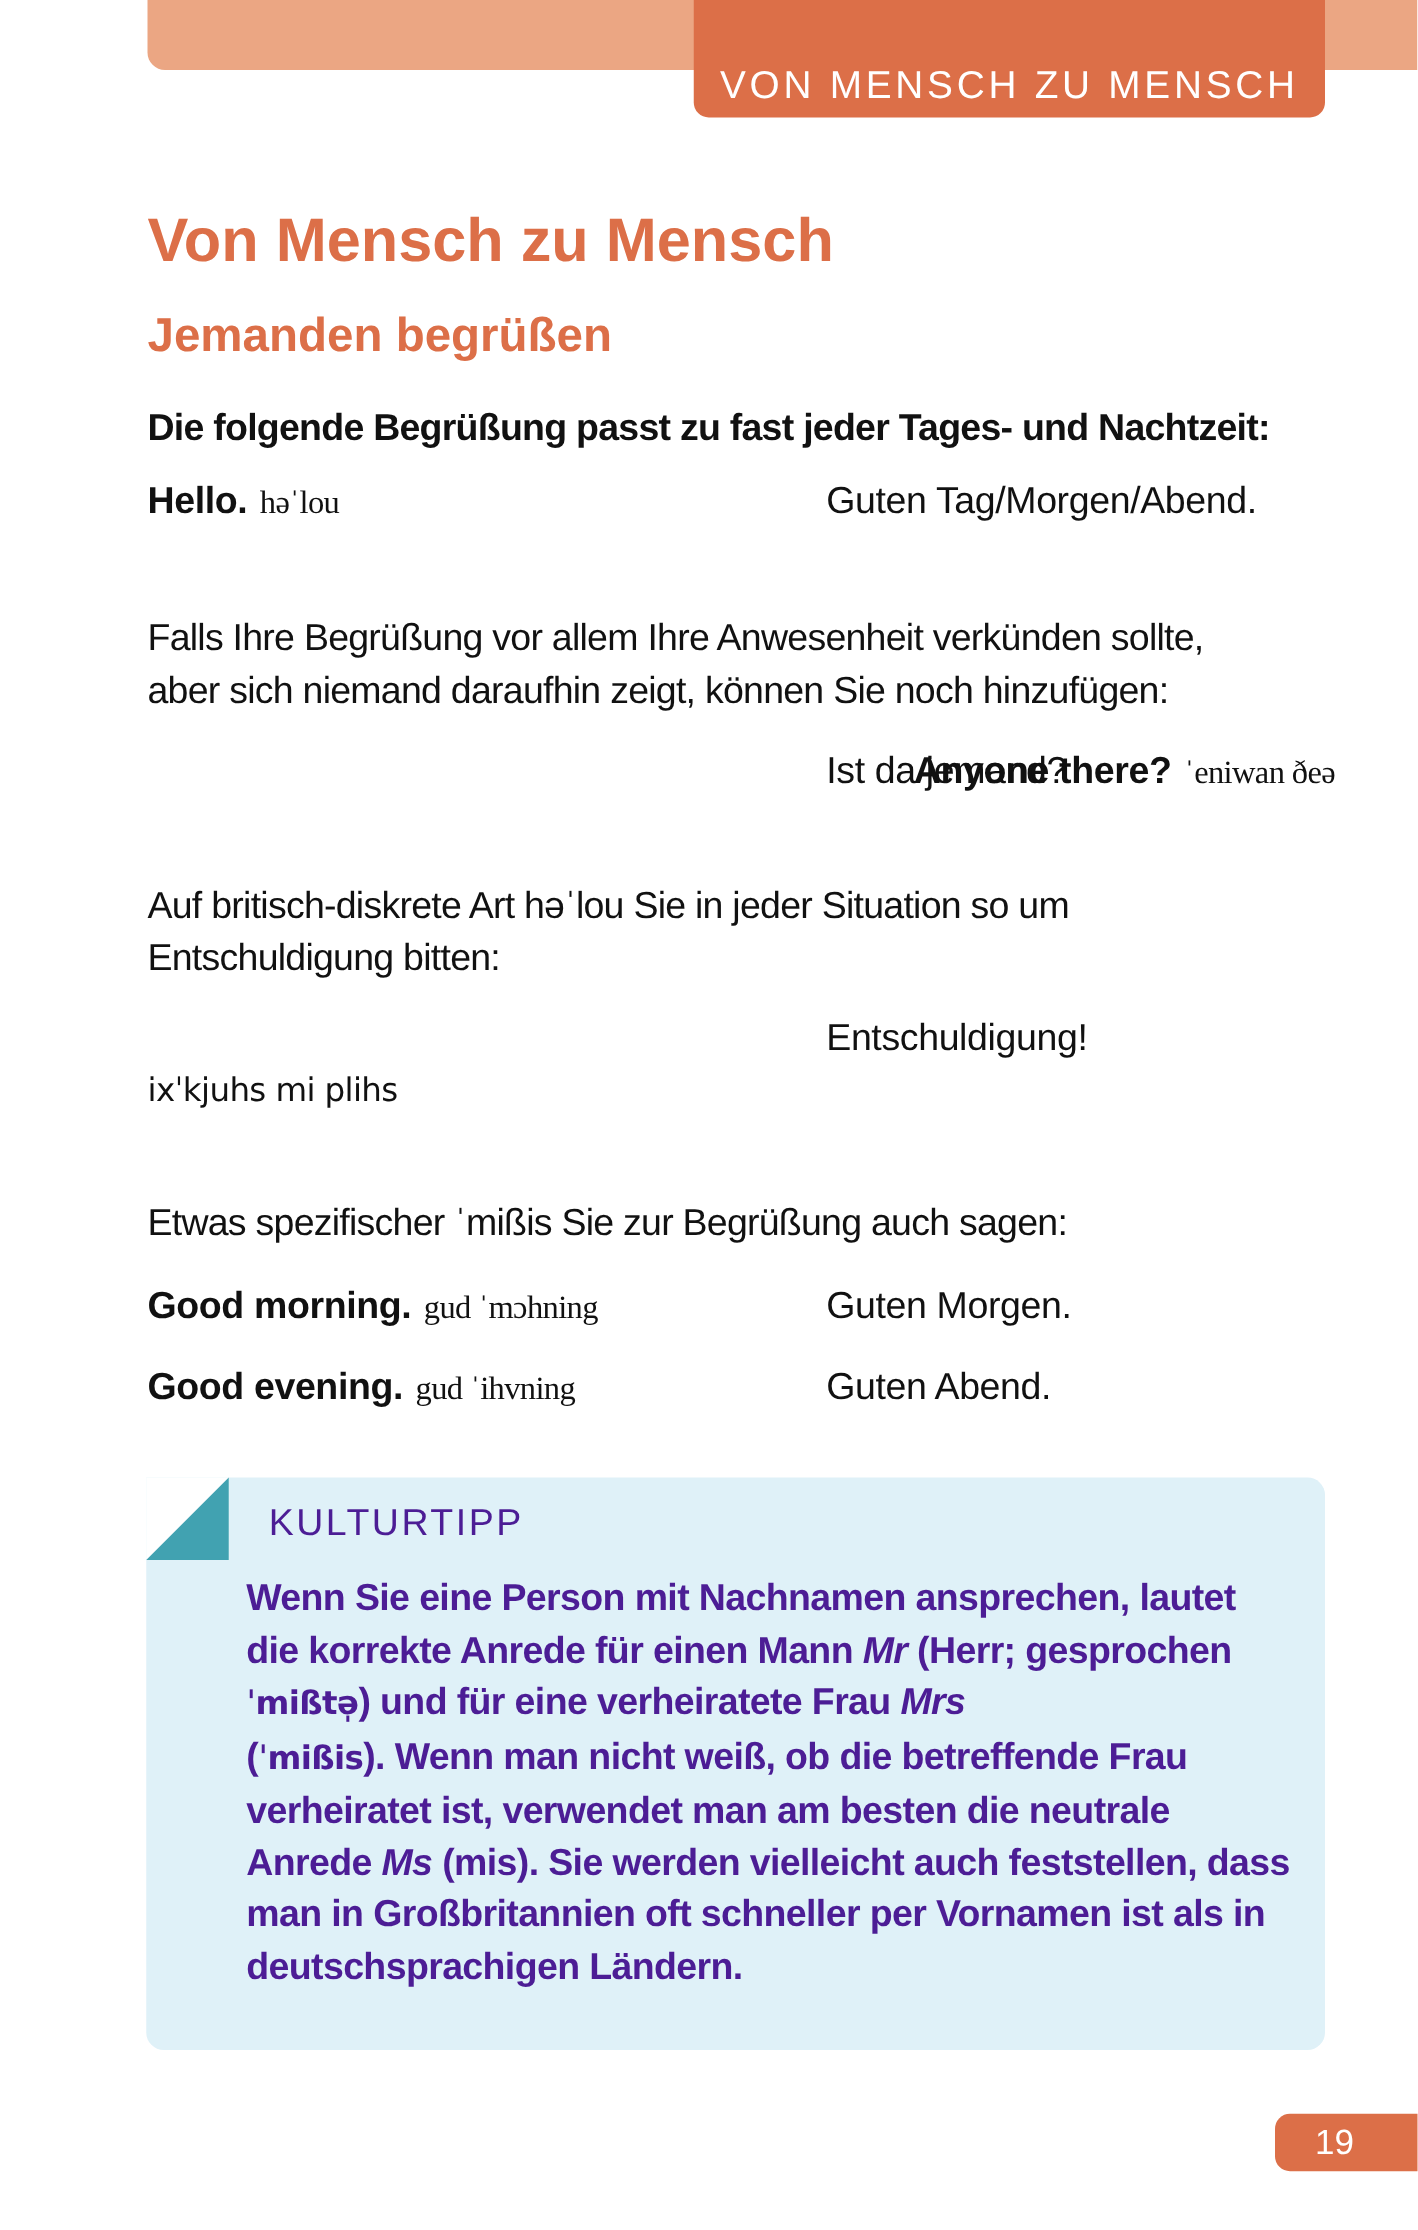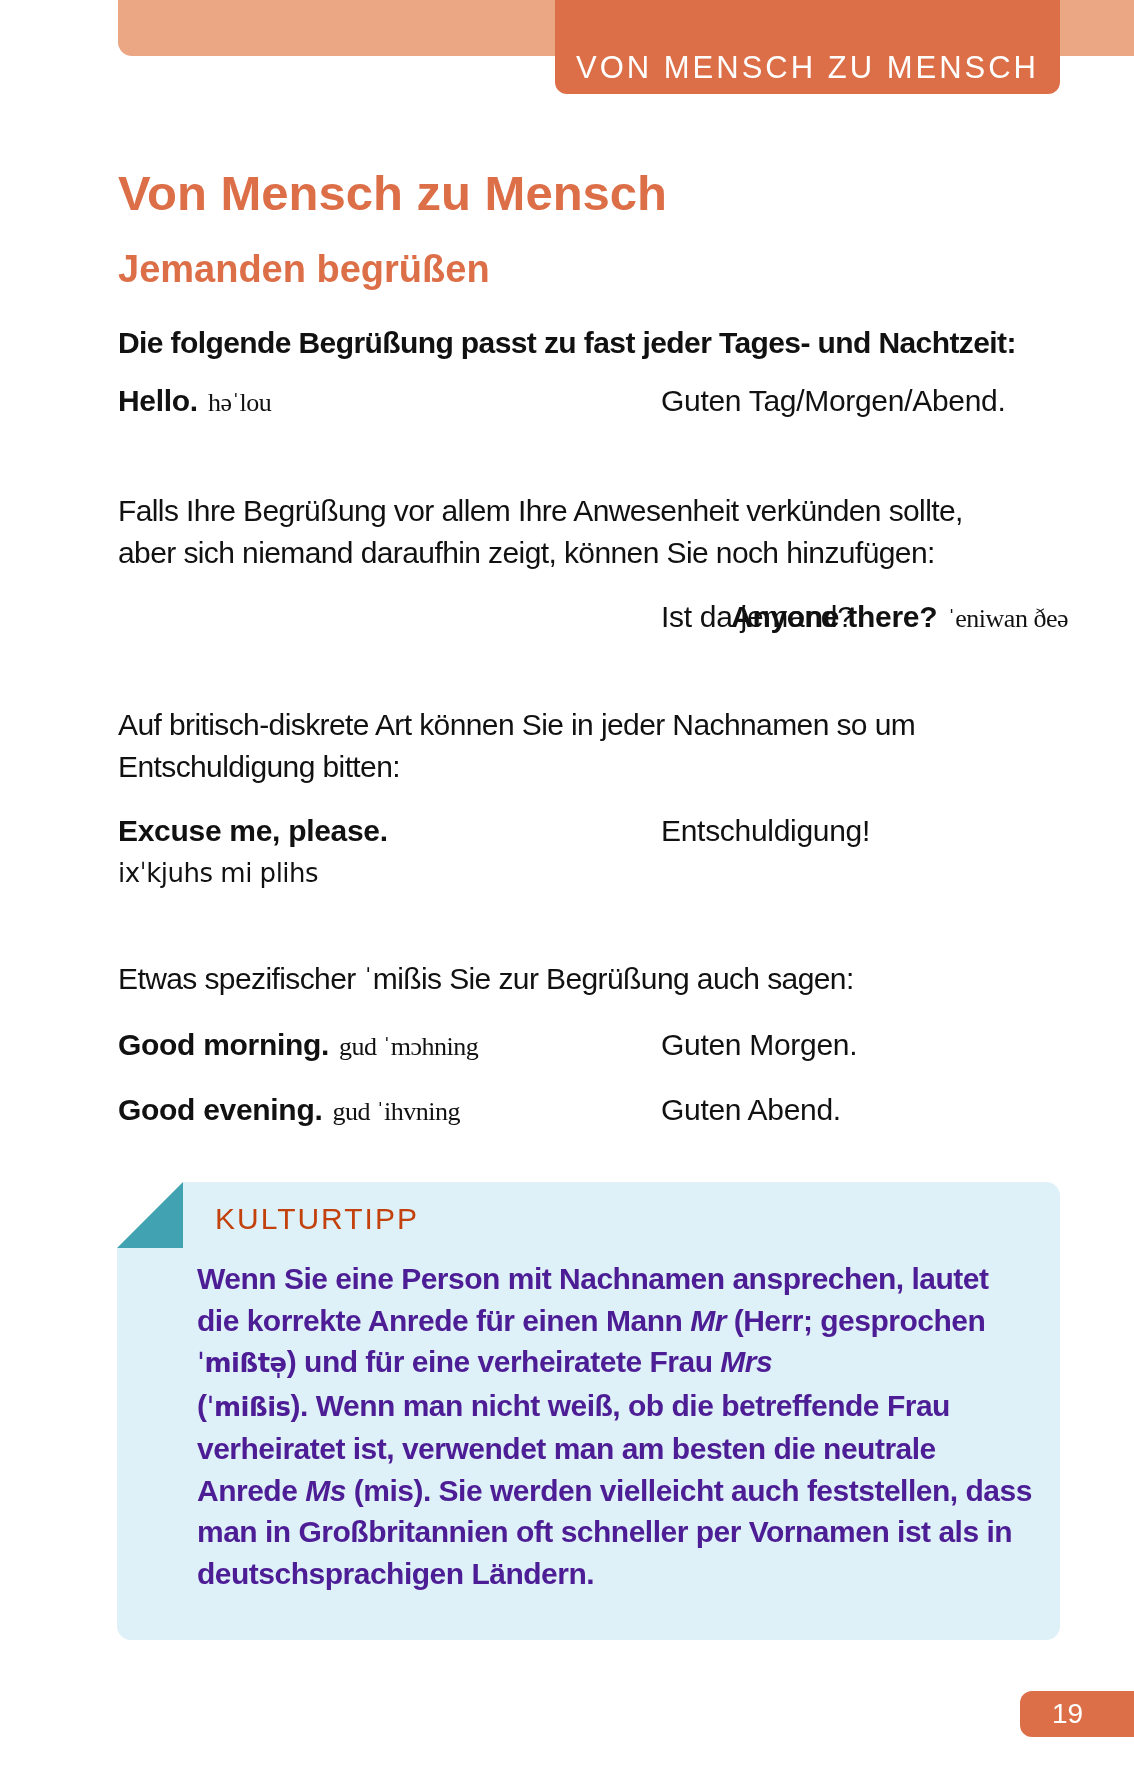--- a/index.html
+++ b/index.html
@@ -47,21 +47,21 @@
     .tip-corner {
       position: absolute; left: 0; top: 0; width: 0; height: 0;
       border-style: solid; border-width: 0 0 66px 66px;
       border-color: transparent transparent #41a2b1 transparent;
     }
     .tip-corner-fill {
       position: absolute; left: 0; top: 0; width: 66px; height: 66px; background: #ffffff;
     }
     .tip-title {
       position: absolute; left: 98px; top: 20px; margin: 0;
-      color: #c2410c; font-size: 30px; letter-spacing: 2px; font-weight: normal;
+      color: #4c1d95; font-size: 30px; letter-spacing: 2px; font-weight: normal;
     }
     .tip-text {
       position: absolute; left: 80px; top: 76px; width: 840px; margin: 0;
       color: #4c1d95; font-size: 30px; line-height: 41.5px; letter-spacing: -0.5px; font-weight: bold;
     }
     .tip-text .ipa { font-family: "DejaVu Sans", sans-serif; font-size: 26px; }
     .page-number {
       position: absolute; left: 994px; top: 1691px; width: 140px; height: 46px;
       background: #dc6f48; border-top-left-radius: 12px; border-bottom-left-radius: 12px;
       color: #ffffff; font-size: 28px; line-height: 46px; margin-left: 26px;
@@ -88,25 +88,24 @@
 <p class="para" style="top:490px;">
   <span>Falls Ihre Begrüßung vor allem Ihre Anwesenheit verkünden sollte,</span><br>
   <span>aber sich niemand daraufhin zeigt, können Sie noch hinzufügen:</span>
 </p>
 <div class="phrase-row" style="top:596px;text-align:right;">
   <span class="phrase-en">Anyone there?</span><span class="phrase-ipa">ˈeniwan ðeə</span>
   <span class="phrase-de">Ist da jemand?</span>
 </div>
 
 <p class="para" style="top:704px;">
-  <span>Auf britisch-diskrete Art können Sie in jeder Nachnamen so um</span><br>
+  <span>Auf britisch-diskrete Art həˈlou Sie in jeder Situation so um</span><br>
   <span>Entschuldigung bitten:</span>
 </p>
 <div class="phrase-row" style="top:810px;">
-  <span class="phrase-en">Excuse me, please.</span>
   <span class="phrase-de">Entschuldigung!</span>
 </div>
 <div class="ipa-line" style="top:852px;">ixˈkjuhs mi plihs</div>
 
 <p class="para" style="top:958px;">Etwas spezifischer ˈmißis Sie zur Begrüßung auch sagen:</p>
 <div class="phrase-row" style="top:1024px;">
   <span class="phrase-en">Good morning.</span><span class="phrase-ipa">gud ˈmɔhning</span>
   <span class="phrase-de">Guten Morgen.</span>
 </div>
 <div class="phrase-row" style="top:1089px;">

